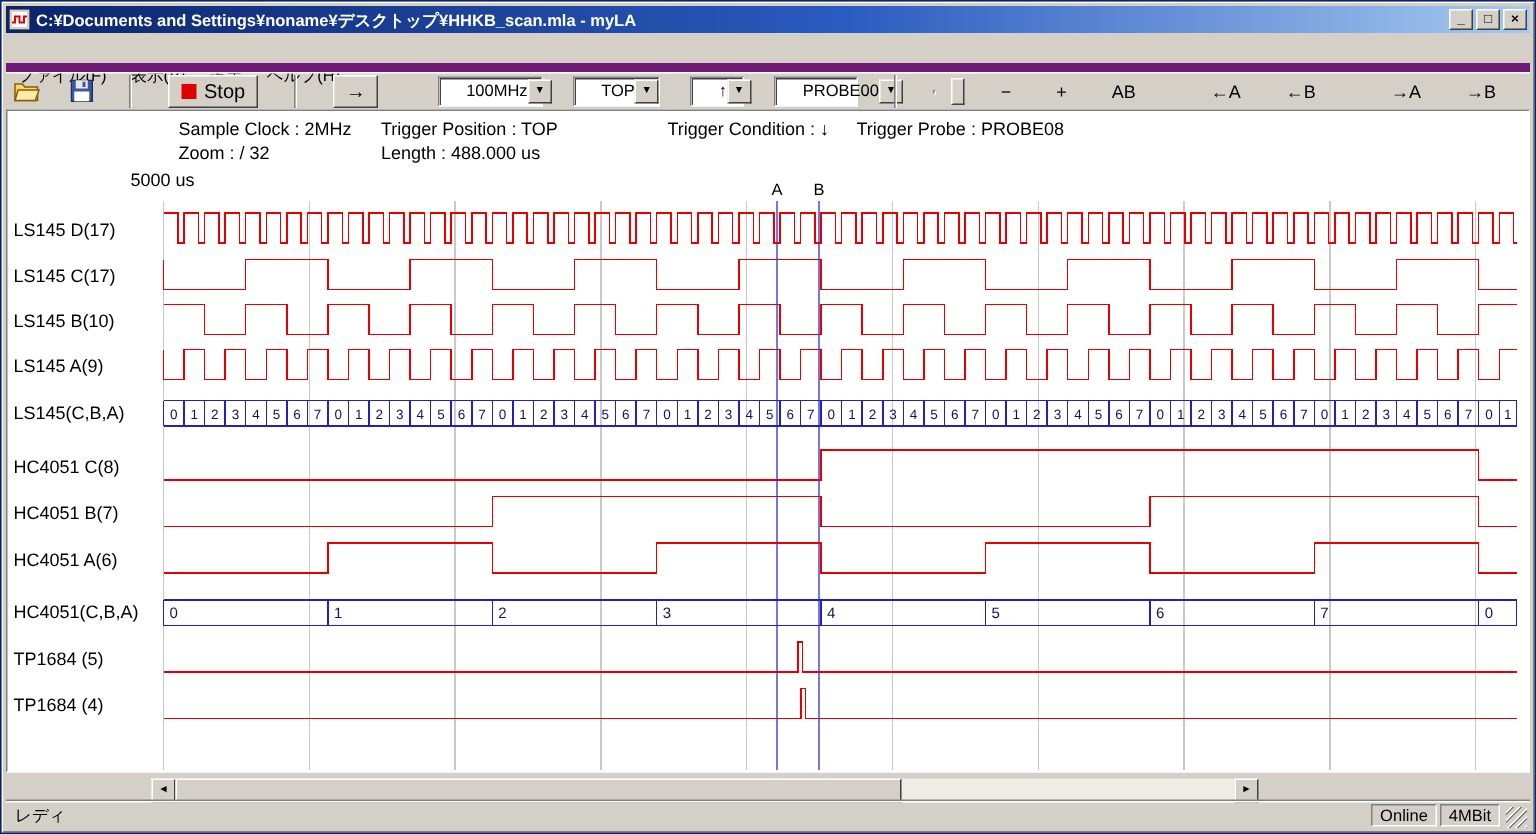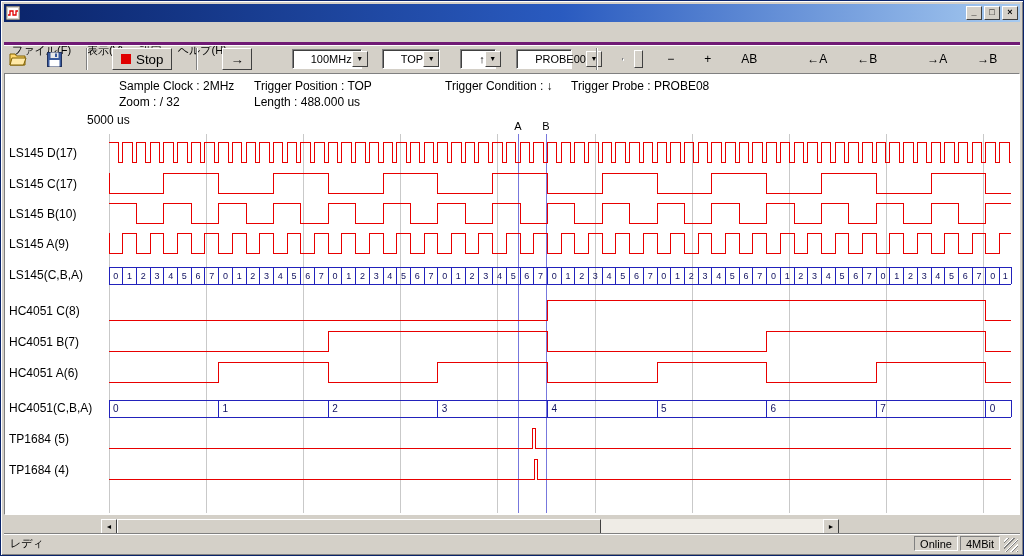--- a/index.html
+++ b/index.html
@@ -28,21 +28,21 @@
   }
   
   .menubar {
     position: absolute; left: 3px; top: 22px; right: 3px; height: 19px;
     display: flex; align-items: center; font-size: 11px; color: #000;
   }
   .menu-item { padding: 3px 8px; margin-top: 35px; }
   
   .toolbar {
     position: absolute; left: 3px; top: 41px; right: 3px; height: 31px;
-    border-top: 3px solid #701a75; box-shadow: inset 0 1px 0 #fff;
+    border-top: 6px solid #701a75; box-shadow: inset 0 1px 0 #fff;
     display: flex; align-items: center; padding: 0 5px; gap: 20px; font-size: 11px; color:#000;
   }
   .tool-icon { width: 22px; height: 20px; display:flex; align-items:center; justify-content:center; }
   .sep { width: 2px; height: 22px; border-left: 1px solid #808080; border-right: 1px solid #fff; margin: 0 4px; }
   .btn3d {
     background: #d4d0c8; border: 1px solid; border-color: #fff #404040 #404040 #fff;
     display: flex; align-items: center; gap: 5px; padding: 2px 8px; height: 22px;
   }
   .stop-square { width: 10px; height: 10px; background: #e00000; display:inline-block; }
   .combo {
@@ -103,20 +103,21 @@
 <body>
 
 <div class="window">
 
   <div class="titlebar">
     <svg class="title-icon" viewBox="0 0 14 14">
       <rect x="0" y="0" width="14" height="14" fill="#d4d0c8" stroke="#404040"></rect>
       <rect x="2" y="2" width="10" height="10" fill="#ffffff"></rect>
       <polyline points="2,9 4,9 4,5 7,5 7,9 10,9 10,5 12,5" fill="none" stroke="#e00000" stroke-width="1.3"></polyline>
     </svg>
+    <span>C:¥Documents and Settings¥noname¥デスクトップ¥HHKB_scan.mla - myLA</span>
     <span class="tb-buttons">
       <span class="tb-btn">_</span>
       <span class="tb-btn">□</span>
       <span class="tb-btn">×</span>
     </span>
   </div>
 
   <div class="menubar" id="menubar">
       <span class="menu-item">ファイル(F)</span>
       <span class="menu-item">表示(V)</span>

